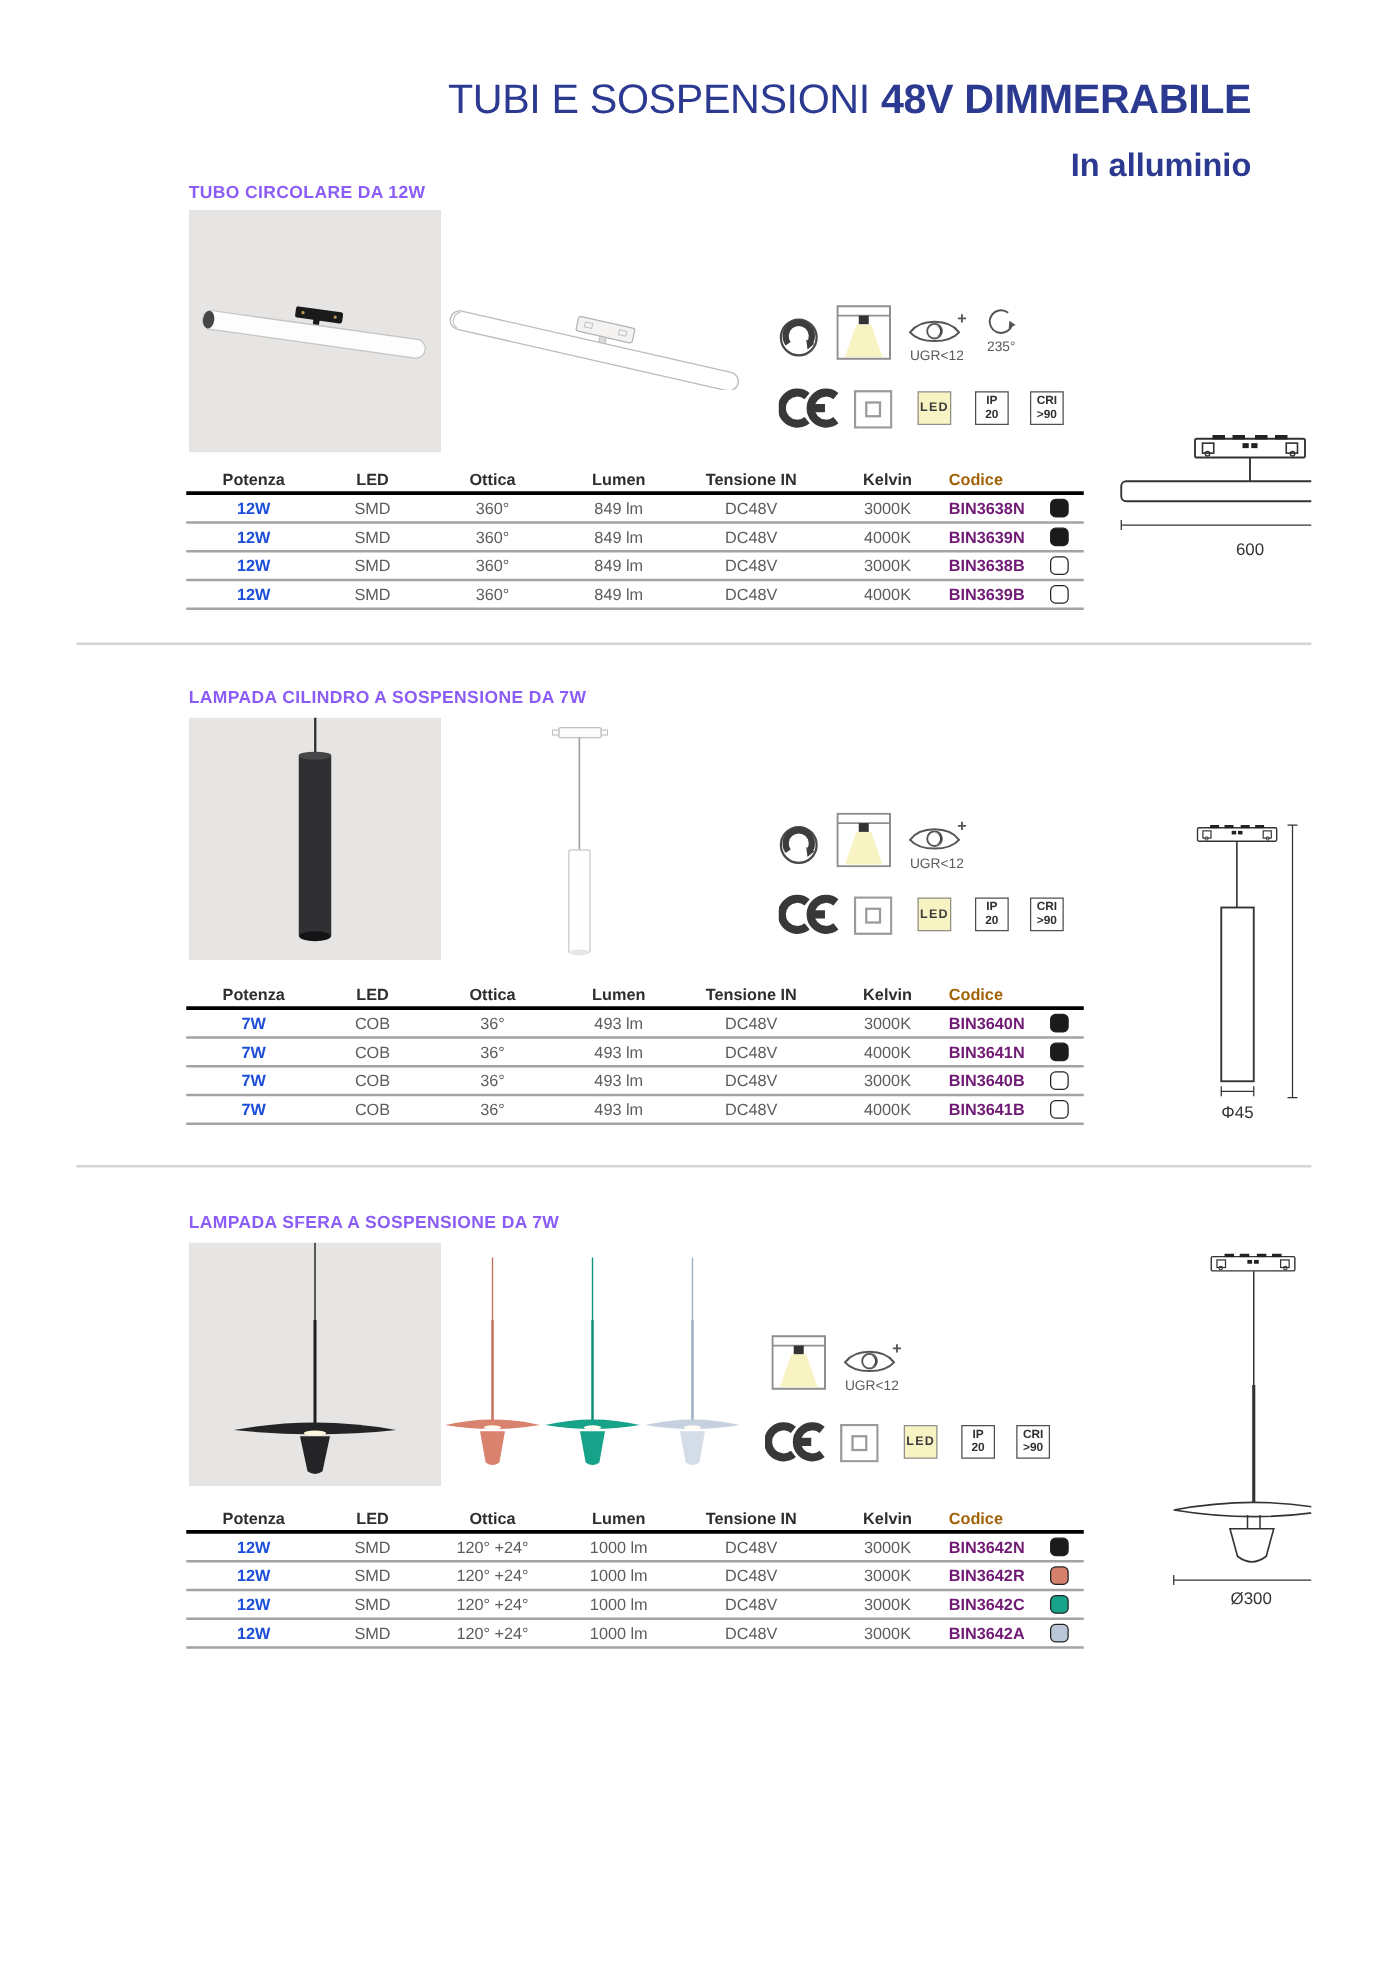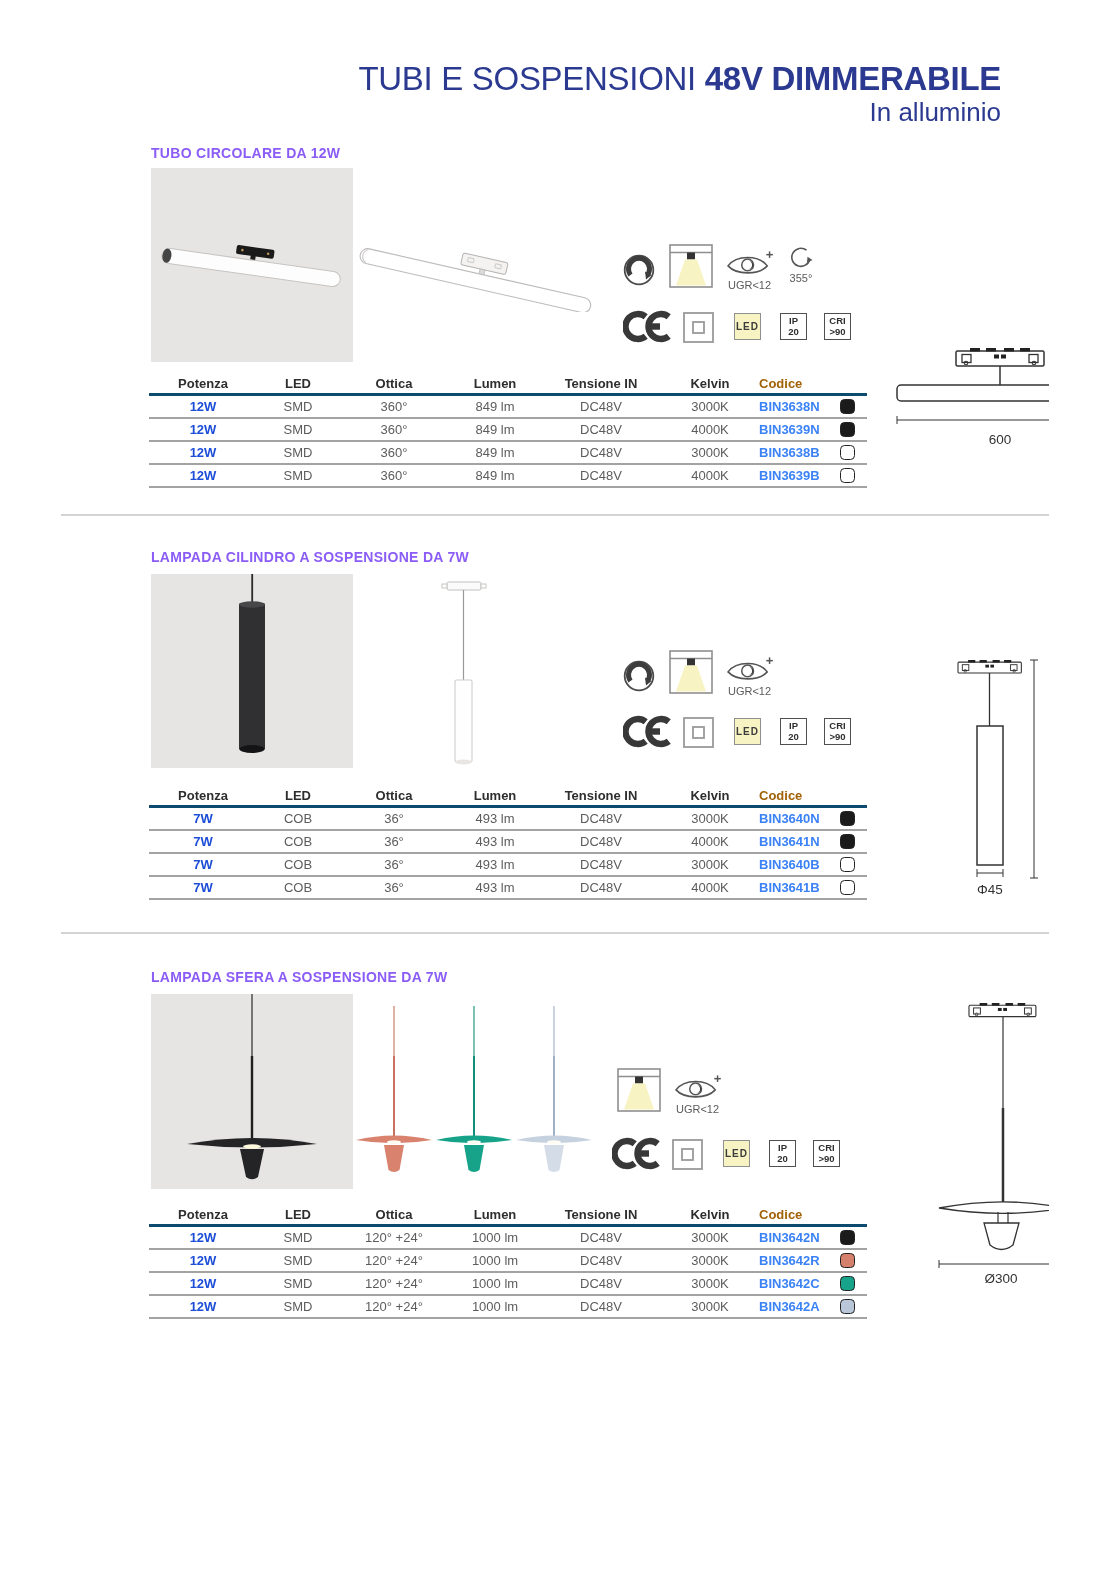--- a/index.html
+++ b/index.html
@@ -3,45 +3,45 @@
 <meta charset="utf-8">
 <style>
   * { margin:0; padding:0; box-sizing:border-box; }
   body { background:#fff; font-family:"Liberation Sans", sans-serif; }
   #page { position:relative; width:988px; height:1570px; background:#fff; overflow:hidden; margin:0 auto; }
 
   
   .hdr { position:absolute; top:60px; right:48px; text-align:right; color:#2b3a90; }
   .hdr .t1 { font-size:33px; letter-spacing:-0.3px; line-height:38px; font-weight:normal; }
   .hdr .t1 b { font-weight:bold; }
-  .hdr .t2 { font-size:26px; line-height:28px; font-weight:normal; margin-top:0; }
+  .hdr .t2 { font-size:26px; line-height:28px; font-weight:bold; margin-top:20px; }
 
   .sec-heading { position:absolute; left:90px; font-size:14px; font-weight:bold; color:#8b5cf6; letter-spacing:0.3px; }
 
   .divider { position:absolute; left:0; width:1110px; height:2px; background:#d4d4d4; }
 
   .imgbox { position:absolute; }
 
   
   .icrow { position:absolute; display:flex; align-items:flex-start; }
   .icblock { display:flex; flex-direction:column; align-items:center; }
   .iclabel { font-size:11px; color:#5a5a5a; margin-top:1px; white-space:nowrap; }
   .badge { border:1.5px solid #4f4f4f; width:27px; height:27px; display:flex; flex-direction:column;
            align-items:center; justify-content:center; font-size:9.5px; font-weight:bold; color:#2f2f2f; line-height:1.12; }
   .badge.led { border-color:#8f8f8f; font-size:10px; letter-spacing:1px; color:#3c3c3c; }
 
   
   .spec-table { position:absolute; left:88px; width:718px; font-size:13px; }
   .trow { display:grid; grid-template-columns:108px 82px 110px 92px 120px 98px 68px 40px;
           align-items:center; height:23px; border-bottom:2px solid #a3a3a3; }
-  .trow.thead { border-bottom:3px solid #0c4a6e; font-weight:bold; color:#2e2e2e; }
+  .trow.thead { border-bottom:3px solid #000000; font-weight:bold; color:#2e2e2e; }
   .td { text-align:center; color:#5c5c5c; }
   .thead .td { color:#2e2e2e; }
   .td.potenza { font-weight:bold; color:#1d4ed8; }
-  .td.codice { text-align:left; font-weight:bold; color:#3b82f6; }
+  .td.codice { text-align:left; font-weight:bold; color:#701a75; }
   .thead .td.codice { color:#a16207; }
   .td.swatchcell { display:flex; justify-content:center; }
   .swatch { width:15px; height:15px; border:1.6px solid #222; border-radius:4.5px; display:inline-block; background:#fff; }
 
   .dimtext { font-size:13.5px; fill:#333; font-family:"Liberation Sans",sans-serif; }
 </style>
 </head>
 <body>
 
 <div id="page">
@@ -100,21 +100,21 @@
         <line x1="43" y1="5" x2="50" y2="5" stroke="#555" stroke-width="1.6"></line>
         <line x1="46.5" y1="1.5" x2="46.5" y2="8.5" stroke="#555" stroke-width="1.6"></line>
       </svg>
       <div class="iclabel">UGR&lt;12</div>
     </div>
     <div class="icblock" style="margin-top:3px;">
       <svg viewBox="0 0 26 26" width="24" height="24">
         <path d="M19 3.5 A 9.8 9.8 0 1 0 22.5 13" fill="none" stroke="#555" stroke-width="1.7"></path>
         <polygon points="20,10.5 25.5,14 19.5,17" fill="#555"></polygon>
       </svg>
-      <div class="iclabel">355°</div>
+      <div class="iclabel">235°</div>
     </div>
   </div>
 
   <div class="icrow" style="left:562px;top:309px;">
     <span style="margin-right:10px;" aria-label="CE">
       <svg viewBox="0 0 54 38" width="50" height="35">
         <path d="M24.5 8.5 A13.5 13.5 0 1 0 24.5 29.5" fill="none" stroke="#383838" stroke-width="7"></path>
         <path d="M49.5 8.5 A13.5 13.5 0 1 0 49.5 29.5" fill="none" stroke="#383838" stroke-width="7"></path>
         <line x1="27" y1="19" x2="40" y2="19" stroke="#383838" stroke-width="7"></line>
       </svg>

